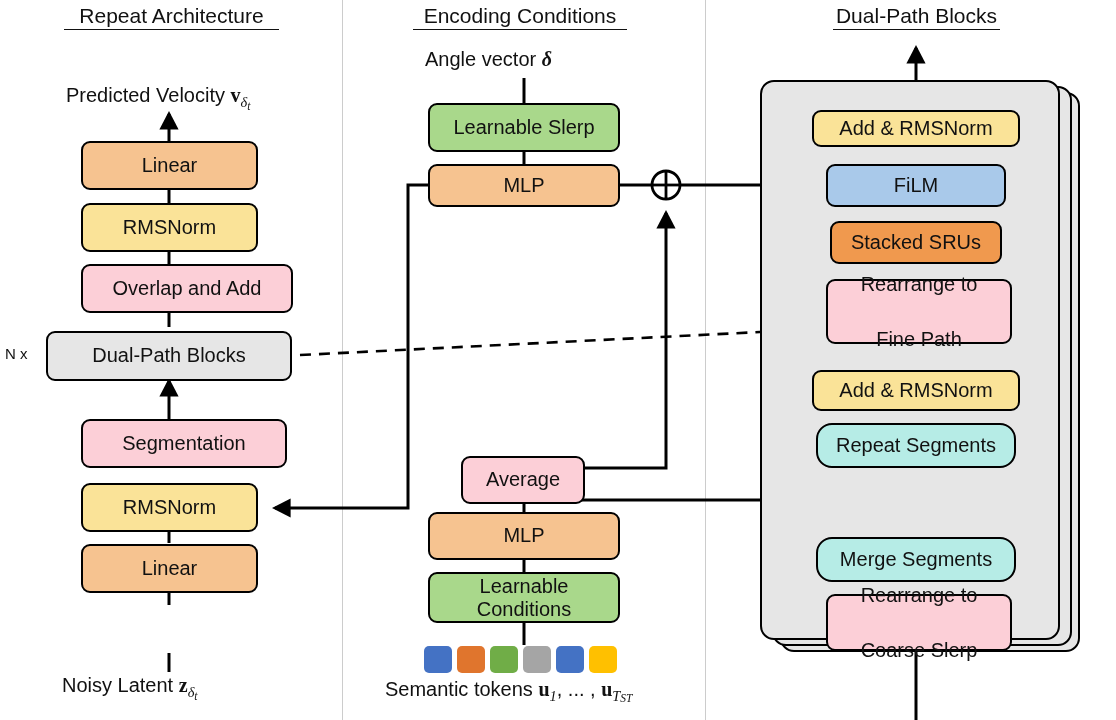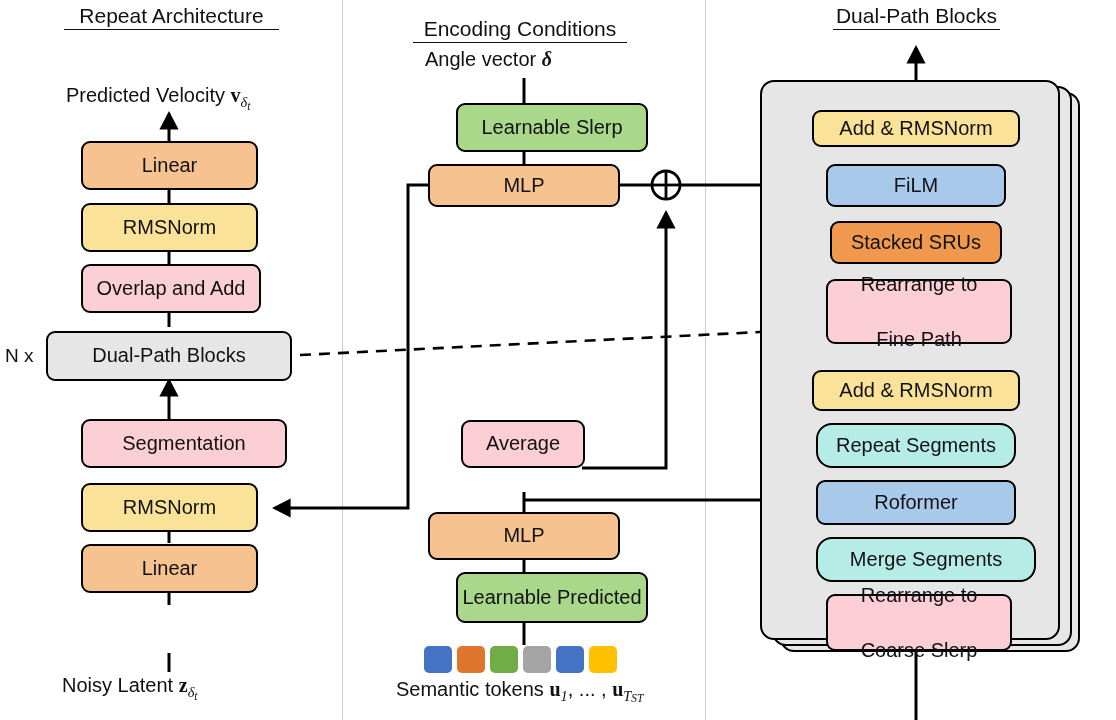--- a/index.html
+++ b/index.html
@@ -25,30 +25,30 @@
     text-align:center;line-height:1.07;
     font-size:20px;font-weight:400;color:#111;
     z-index:5;
   }
   .node.two-line{line-height:1.12;gap:32px;}
 
   .c-orange{background:#f6c390;}
   .c-yellow{background:#fae398;}
   .c-pink{background:#fccfd7;}
   .c-gray{background:#e6e6e6;}
-  .c-green{background:#a9d88b;margin-left:28px;}
+  .c-green{background:#a9d88b;}
   .c-blue{background:#a9c9ea;}
   .c-teal{background:#b6ece6;border-radius:16px;}
   .c-dorange{background:#f0994e;}
 
   .free-label{
     position:absolute;font-size:20px;color:#111;white-space:nowrap;
     z-index:6;
   }
-  .nx-label{position:absolute;font-size:19px;color:#111;z-index:6;}
+  .nx-label{position:absolute;font-size:15px;color:#111;z-index:6;}
 
   .token{
     position:absolute;width:28px;height:27px;border-radius:5px;z-index:6;
   }
 
   .panel-stack{position:absolute;z-index:1;}
   .panel-layer{
     position:absolute;box-sizing:border-box;
     border:2.6px solid #000;border-radius:14px;background:#e6e6e6;
   }
@@ -152,34 +152,34 @@
 
     <g>
       <circle cx="666" cy="185" r="14" fill="#fff" stroke="#000" stroke-width="2.8"></circle>
       <line x1="652" y1="185" x2="680" y2="185" stroke="#000" stroke-width="2.8"></line>
       <line x1="666" y1="171" x2="666" y2="199" stroke="#000" stroke-width="2.8"></line>
     </g>
   </svg>
 
   <div class="col-title" style="left:64px;top:4px;width:215px;">Repeat Architecture</div>
 
-  <div class="col-title" style="left:413px;top:4px;width:214px;margin-top:13px;">Encoding Conditions</div>
+  <div class="col-title" style="left:413px;top:4px;width:214px;">Encoding Conditions</div>
 
   <div class="col-title" style="left:833px;top:4px;width:167px;">Dual-Path Blocks</div>
 
   <div class="free-label" style="left:66px;top:84px;">
     <span>Predicted Velocity</span>
     <span class="math"><span class="serifb">v</span><span class="sub"><i class="it">δ</i><span class="s2"><i class="it">t</i></span></span></span>
   </div>
 
   <div class="node c-orange" style="left:81px;top:141px;width:177px;height:49px;">Linear</div>
 
   <div class="node c-yellow" style="left:81px;top:203px;width:177px;height:49px;">RMSNorm</div>
 
-  <div class="node c-pink" style="left:81px;top:264px;width:180px;height:49px;">Overlap and Add</div>
+  <div class="node c-pink" style="left:81px;top:264px;width:212px;height:49px;">Overlap and Add</div>
 
   <div class="nx-label" style="left:5px;top:345px;">N x</div>
 
   <div class="node c-gray" style="left:46px;top:331px;width:246px;height:50px;">Dual-Path Blocks</div>
 
   <div class="node c-pink" style="left:81px;top:419px;width:206px;height:49px;">Segmentation</div>
 
   <div class="node c-yellow" style="left:81px;top:483px;width:177px;height:49px;">RMSNorm</div>
 
   <div class="node c-orange" style="left:81px;top:544px;width:177px;height:49px;">Linear</div>
@@ -191,36 +191,36 @@
 
   <div class="free-label" style="left:425px;top:48px;">
     <span>Angle vector</span>
     <span class="serifb" style="font-style:italic;">δ</span>
   </div>
 
   <div class="node c-green" style="left:428px;top:103px;width:192px;height:49px;">Learnable Slerp</div>
 
   <div class="node c-orange" style="left:428px;top:164px;width:192px;height:43px;">MLP</div>
 
-  <div class="node c-pink" style="left:461px;top:420px;width:124px;height:48px;">Average</div>
+  <div class="node c-pink" style="left:461px;top:456px;width:124px;height:48px;">Average</div>
 
   <div class="node c-orange" style="left:428px;top:512px;width:192px;height:48px;">MLP</div>
 
-  <div class="node c-green two-line" style="left:428px;top:572px;width:192px;height:51px;">Learnable Predicted</div>
+  <div class="node c-green two-line" style="left:428px;top:572px;width:192px;height:51px;">Learnable Conditions</div>
 
   <div>
     <div class="token" style="left:424px;top:646px;background:#4472c4;"></div>
     <div class="token" style="left:457px;top:646px;background:#e0752d;"></div>
     <div class="token" style="left:490px;top:646px;background:#70ad47;"></div>
     <div class="token" style="left:523px;top:646px;background:#a5a5a5;"></div>
     <div class="token" style="left:556px;top:646px;background:#4472c4;"></div>
     <div class="token" style="left:589px;top:646px;background:#ffc000;"></div>
   </div>
 
-  <div class="free-label" style="left:385px;top:678px;margin-left:11px;">
+  <div class="free-label" style="left:385px;top:678px;">
     <span>Semantic tokens</span>
     <span class="math"><span class="serifb">u</span><span class="sub"><i class="it">1</i></span><span>, ... ,</span>
       <span class="serifb">u</span><span class="sub"><i class="it">T</i><span style="font-size:.8em;vertical-align:-.1em;"><i class="it">ST</i></span></span></span>
   </div>
 
   <div class="panel-stack" style="left:760px;top:80px;width:330px;height:580px;">
     <div class="panel-layer" style="left:20px;top:12px;width:300px;height:560px;"></div>
     <div class="panel-layer" style="left:12px;top:6px;width:300px;height:560px;"></div>
     <div class="panel-layer" style="left:0px;top:0px;width:300px;height:560px;"></div>
   </div>
@@ -233,22 +233,21 @@
 
   <div class="node c-pink two-line" style="left:826px;top:279px;width:186px;height:65px;flex-direction:column;">
     <span>Rearrange to</span>
     <span>Fine Path</span>
   </div>
 
   <div class="node c-yellow" style="left:812px;top:370px;width:208px;height:41px;">Add &amp; RMSNorm</div>
 
   <div class="node c-teal" style="left:816px;top:423px;width:200px;height:45px;">Repeat Segments</div>
 
-  <div class="node c-blue" style="left:816px;top:480px;width:200px;height:45px;">Roformer</div>
-
-  <div class="node c-teal" style="left:816px;top:537px;width:220px;height:45px;">Merge Segments</div>
+
+  <div class="node c-teal" style="left:816px;top:537px;width:200px;height:45px;">Merge Segments</div>
 
   <div class="node c-pink two-line" style="left:826px;top:594px;width:186px;height:57px;flex-direction:column;">
     <span>Rearrange to</span>
     <span>Coarse Slerp</span>
   </div>
 
 </div>
 
 </body></html>

